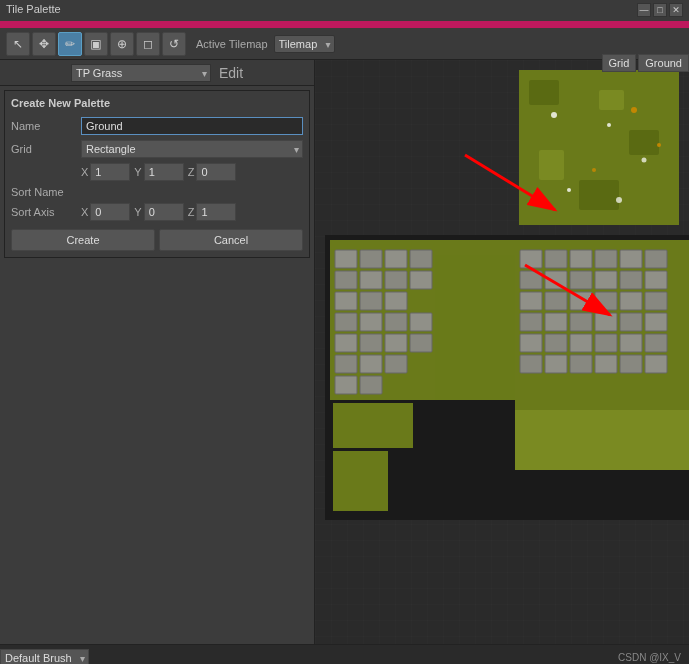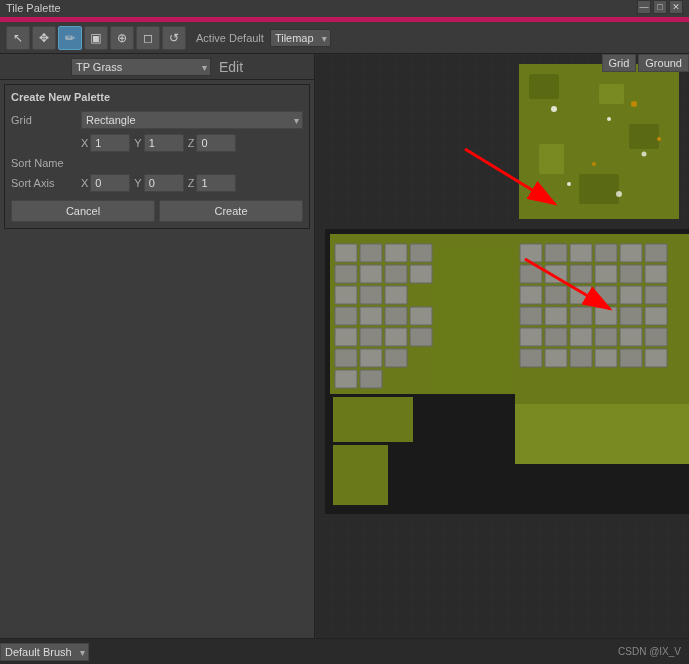--- a/index.html
+++ b/index.html
@@ -9,25 +9,25 @@
       background: #3c3c3c;
       font-family: 'Arial', sans-serif;
       font-size: 11px;
       color: #ddd;
       overflow: hidden;
     }
 
     
     .title-bar {
       background: #3a3a3a;
-      border-bottom: 5px solid #be185d;
-      display: flex;
-      align-items: flex-end;
+      border-bottom: 7px solid #be185d;
+      display: flex;
+      align-items: flex-start;
       padding: 3px 6px;
-      height: 22px;
+      height: 28px;
     }
     .title-bar-text {
       font-size: 11px;
       color: #ccc;
     }
     .title-bar-controls {
       margin-left: auto;
       display: flex;
       gap: 2px;
     }
@@ -348,21 +348,21 @@
 </div>
 
 <div class="toolbar">
   <div class="tool-btn" title="Select">↖</div>
   <div class="tool-btn" title="Move">✥</div>
   <div class="tool-btn active" title="Paint">✏</div>
   <div class="tool-btn" title="Rectangle">▣</div>
   <div class="tool-btn" title="Pick">⊕</div>
   <div class="tool-btn" title="Erase">◻</div>
   <div class="tool-btn" title="Fill">↺</div>
-  <span class="active-tilemap-label">Active Default</span>
+  <span class="active-tilemap-label">Active Tilemap</span>
   <div class="dropdown-wrapper">
     <select class="tilemap-dropdown">
       <option>Tilemap</option>
     </select>
   </div>
 </div>
 
 <div class="main-area">
 
   <div class="left-panel">
@@ -372,20 +372,24 @@
         <select class="palette-select">
           <option>TP Grass</option>
         </select>
       </div>
       <button class="edit-btn">Edit</button>
     </div>
 
     <div class="create-palette-dialog">
       <div class="dialog-title">Create New Palette</div>
 
+      <div class="form-row">
+        <span class="form-label">Name</span>
+        <input class="form-input" type="text" value="Ground" style="">
+      </div>
 
       <div class="form-row">
         <span class="form-label">Grid</span>
         <div class="form-select-wrapper">
           <select class="form-select">
             <option>Rectangle</option>
             <option>Hexagonal</option>
             <option>Isometric</option>
           </select>
         </div>
@@ -428,22 +432,22 @@
             <input class="xyz-input" type="text" value="0" style="">
           </div>
           <div class="xyz-item">
             <span class="xyz-axis-label">Z</span>
             <input class="xyz-input" type="text" value="1" style="">
           </div>
         </div>
       </div>
 
       <div class="dialog-buttons">
+        <button class="dialog-btn">Create</button>
         <button class="dialog-btn">Cancel</button>
-        <button class="dialog-btn">Create</button>
       </div>
     </div>
 
   </div>
 
   <div class="canvas-area">
 
     <div style="position:absolute;top:-26px;right:0;display:flex;gap:4px;z-index:5;">
       
     </div>

